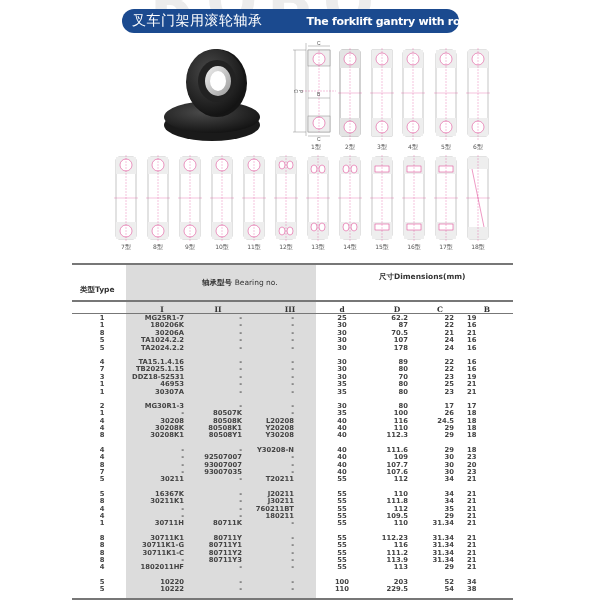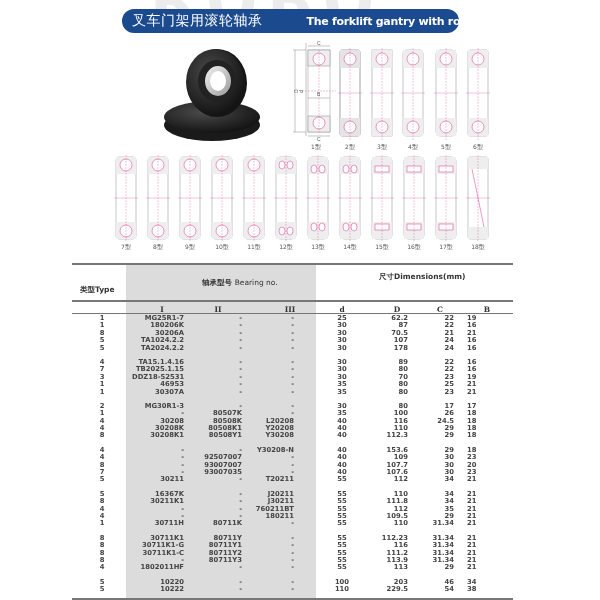--- a/index.html
+++ b/index.html
@@ -490,21 +490,21 @@
           <span class="c-B">18</span>
         </div>
       </div>
       <div class="group">
         <div class="row">
           <span class="c-type">4</span>
           <span class="c-i">-</span>
           <span class="c-ii">-</span>
           <span class="c-iii">Y30208-N</span>
           <span class="c-d">40</span>
-          <span class="c-D">153.6</span>
+          <span class="c-D">111.6</span>
           <span class="c-C">29</span>
           <span class="c-B">18</span>
         </div>
         <div class="row">
           <span class="c-type">4</span>
           <span class="c-i">-</span>
           <span class="c-ii">92507007</span>
           <span class="c-iii">-</span>
           <span class="c-d">40</span>
           <span class="c-D">109</span>
@@ -647,21 +647,21 @@
         </div>
       </div>
       <div class="group">
         <div class="row">
           <span class="c-type">5</span>
           <span class="c-i">10220</span>
           <span class="c-ii">-</span>
           <span class="c-iii">-</span>
           <span class="c-d">100</span>
           <span class="c-D">203</span>
-          <span class="c-C">46</span>
+          <span class="c-C">52</span>
           <span class="c-B">34</span>
         </div>
         <div class="row">
           <span class="c-type">5</span>
           <span class="c-i">10222</span>
           <span class="c-ii">-</span>
           <span class="c-iii">-</span>
           <span class="c-d">110</span>
           <span class="c-D">229.5</span>
           <span class="c-C">54</span>

